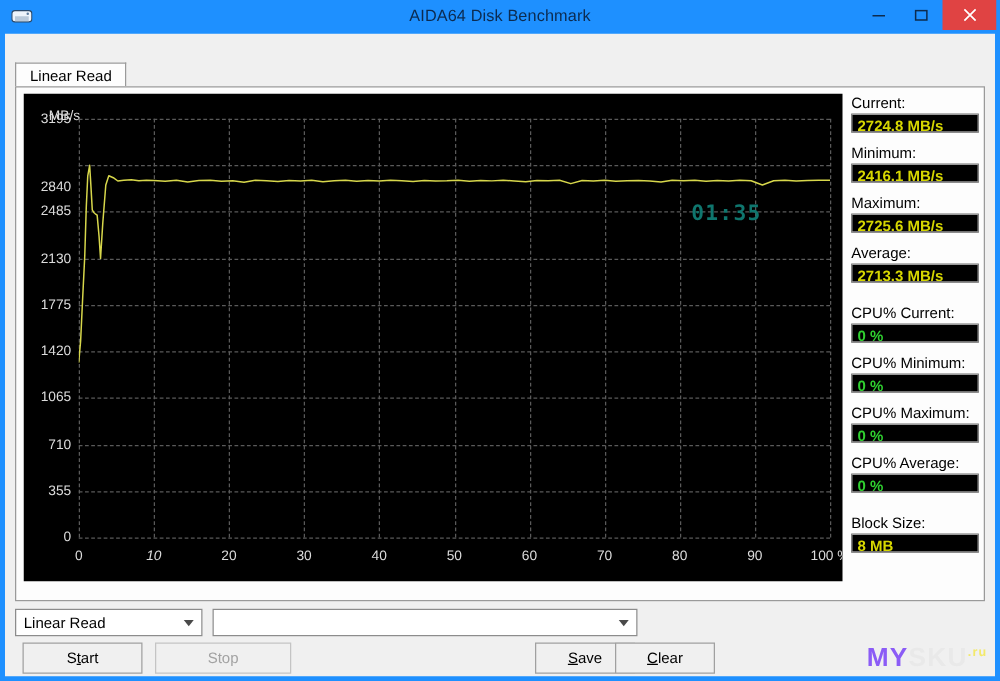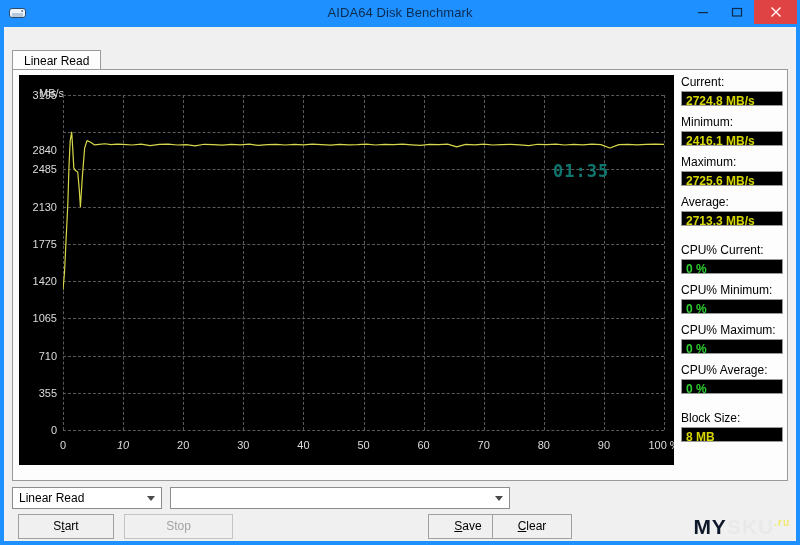--- a/index.html
+++ b/index.html
@@ -255,21 +255,21 @@
   #watermark {
     position: absolute;
     right: 6px; bottom: 2px;
     font-size: 21px;
     font-weight: bold;
     letter-spacing: 1px;
     color: #e9e9e9;
     pointer-events: none;
     user-select: none;
   }
-  #watermark .wm-my { color: #0f172a; margin-left: 28px; }
+  #watermark .wm-my { color: #8b5cf6; margin-left: 28px; }
   #watermark .wm-tld {
     font-size: 10px;
     color: #f3e96a;
     vertical-align: super;
   }
 </style>
 </head>
 <body>
 
 <div id="window">

